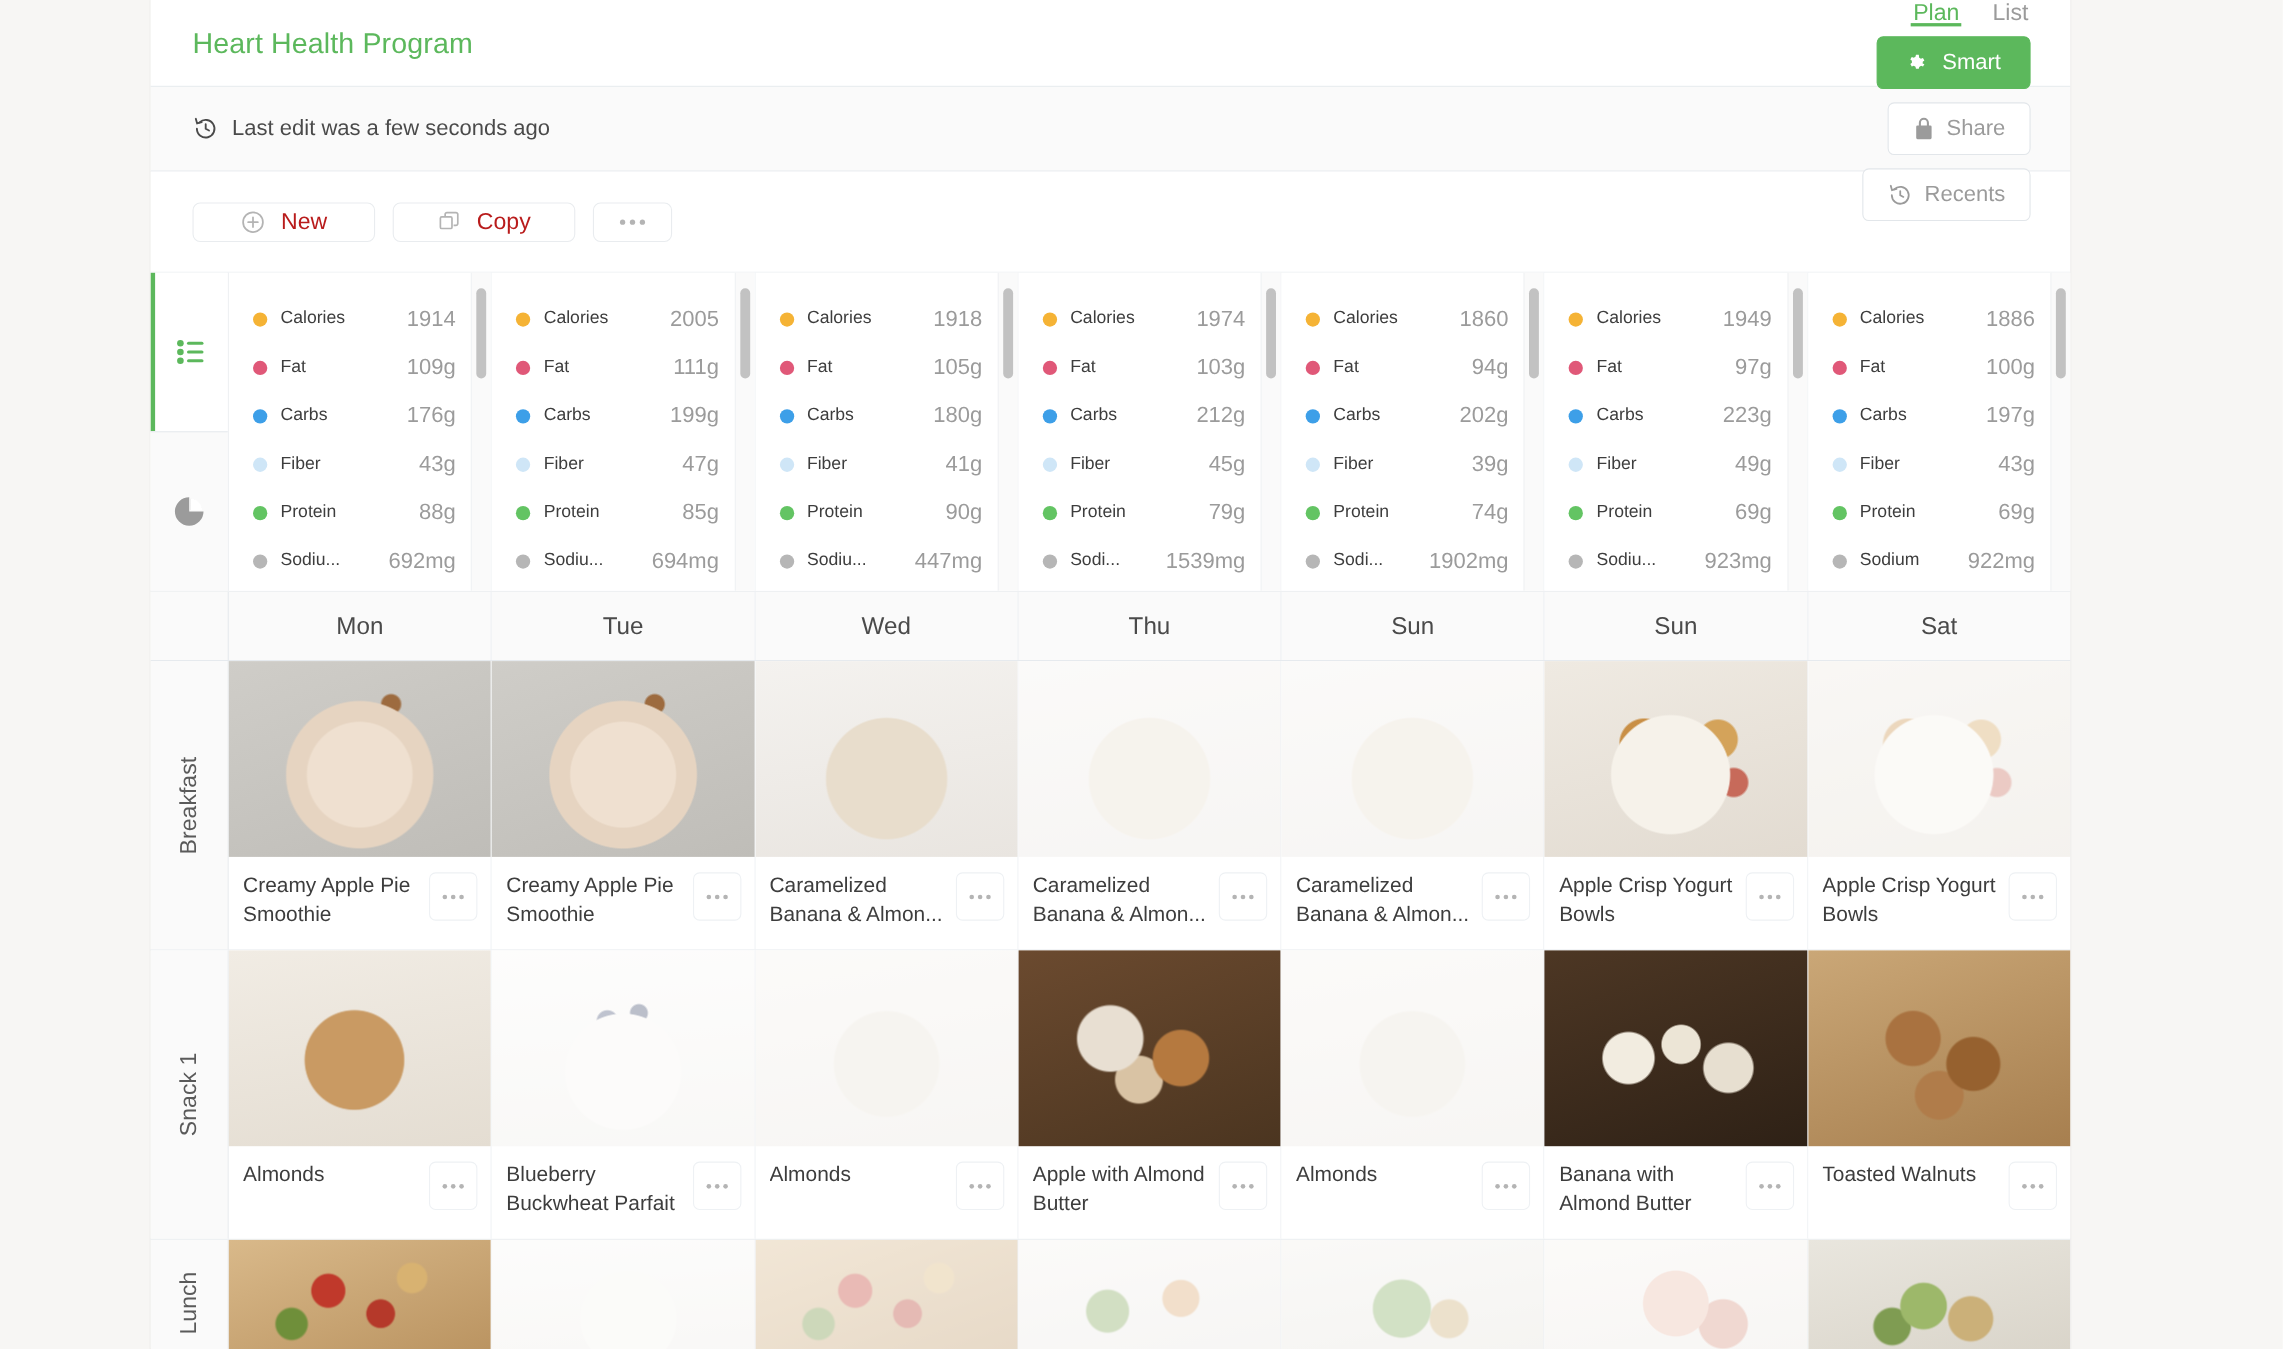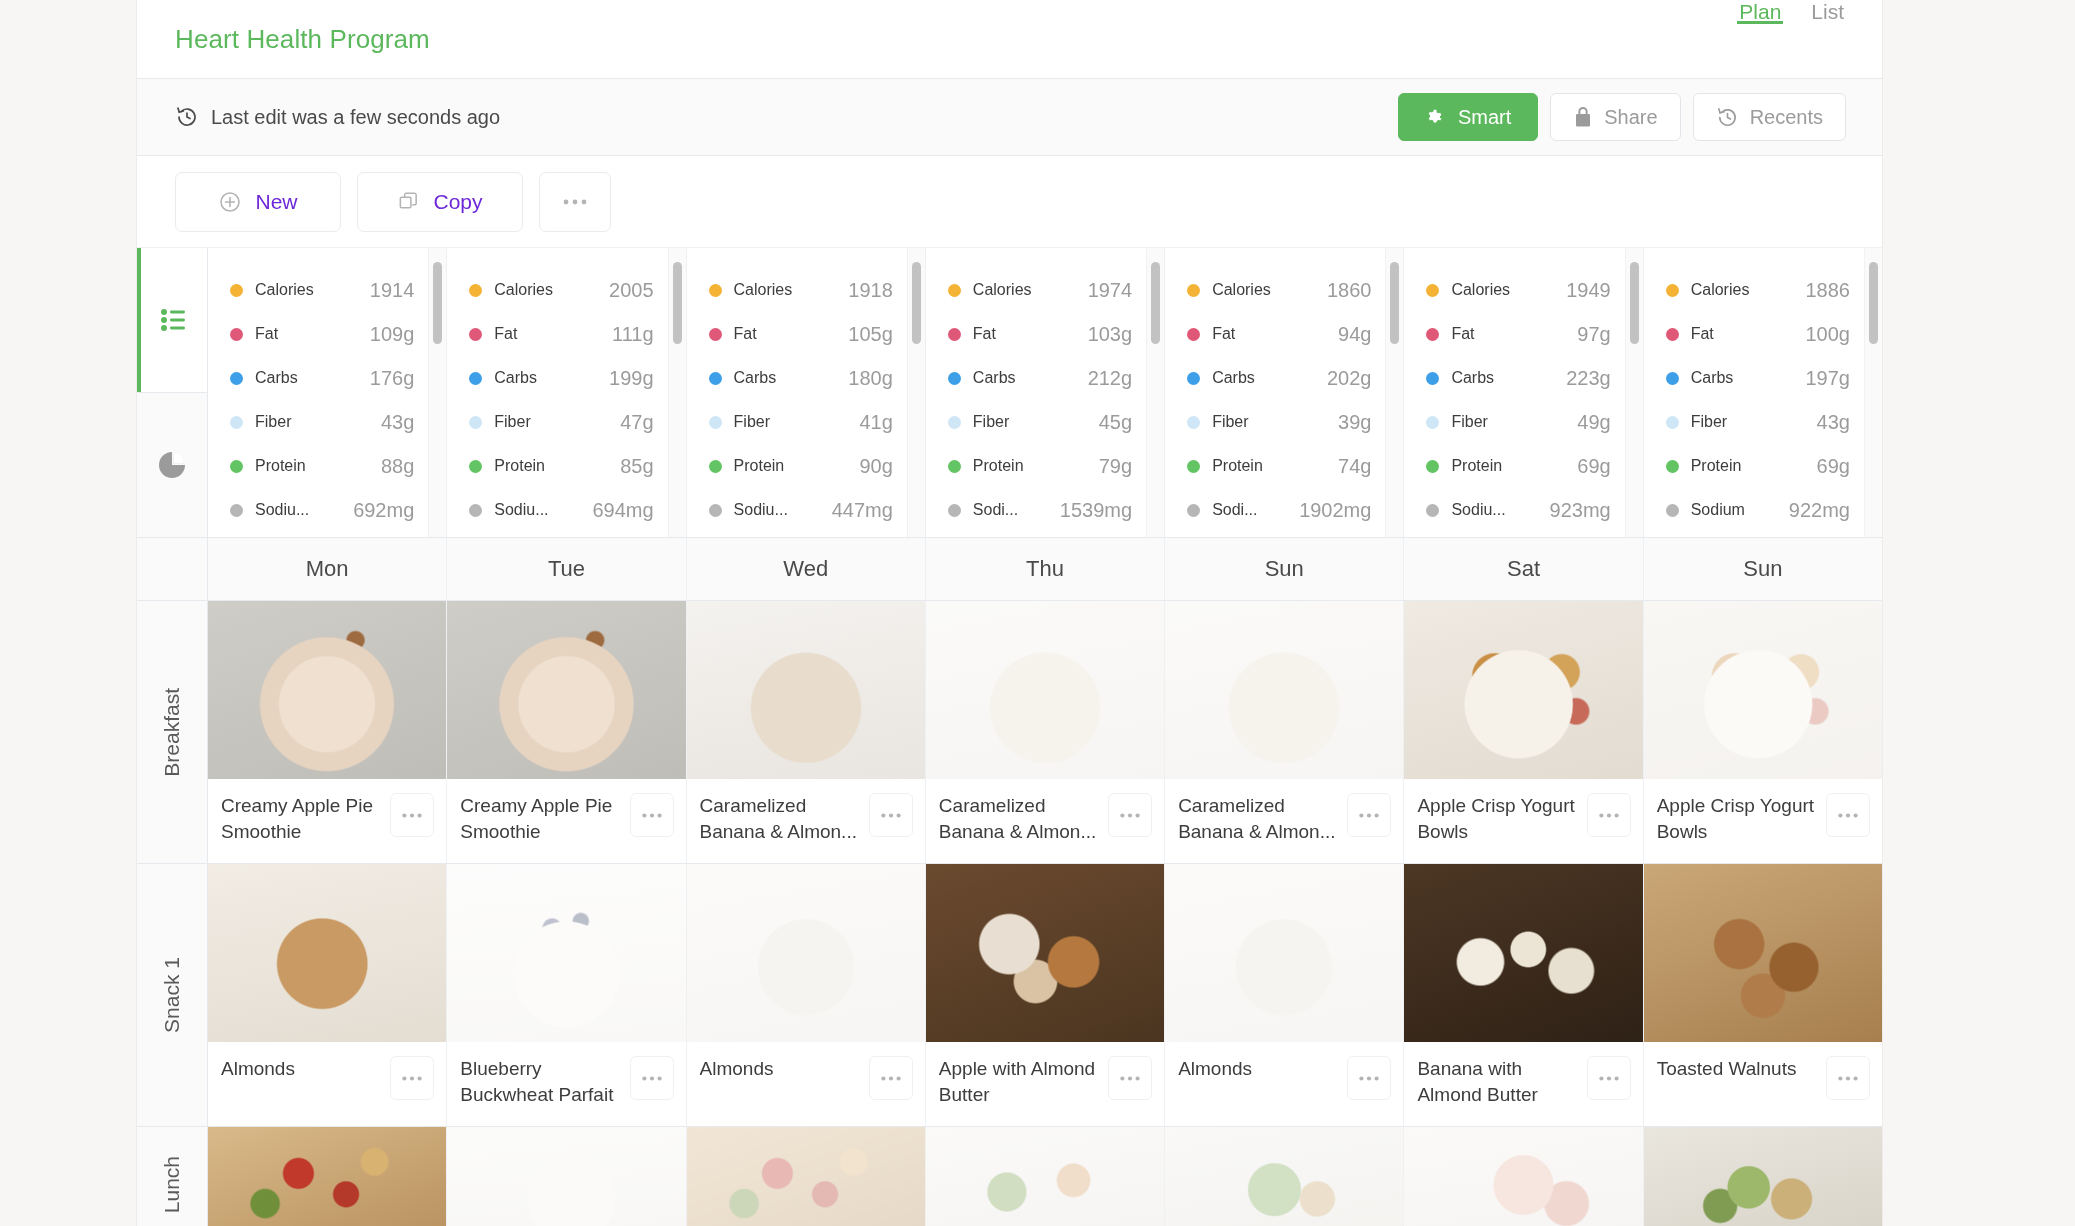--- a/index.html
+++ b/index.html
@@ -46,43 +46,43 @@
   
   .subheader {
     height: 77px;
     background: #fafafa;
     border-bottom: 1px solid #e6eaee;
     display: flex; align-items: center;
     padding: 0 36px 0 38px;
   }
   .lastedit { display: flex; align-items: center; gap: 12px; flex: 1; }
   .lastedit .txt { font-size: 20px; color: #4a4a4a; }
-  .btn-row { display: flex; align-items: flex-end; gap: 12px; }
+  .btn-row { display: flex; align-items: flex-end; gap: 12px; flex-direction: column; }
   .btn {
     height: 48px; display: inline-flex; align-items: center; gap: 11px;
     padding: 0 22px; border: 1px solid #e2e6ea; border-radius: 6px;
     background: #fff; font-size: 20px; color: #9b9b9b; white-space: nowrap;
   }
   .btn.primary {
     background: #5cb85c; border-color: #5cb85c; color: #fff;
     padding: 0 26px;
   }
 
   
   .toolbar {
     height: 92px; display: flex; align-items: center;
     padding: 0 38px; gap: 16px;
     border-bottom: 1px solid #eef1f4;
     background: #fff;
   }
   .tbtn {
-    height: 60px; min-width: 166px;
+    height: 36px; min-width: 166px;
     display: inline-flex; align-items: center; justify-content: center; gap: 13px;
     border: 1px solid #e9ecef; border-radius: 7px; background: #fff;
-    font-size: 21px; color: #6d28d9;
+    font-size: 21px; color: #b91c1c;
   }
   .tbtn.icononly { min-width: 72px; }
 
   
   .gridwrap { position: relative; }
 
   .nutrition-row {
     display: flex; height: 290px;
     border-bottom: 1px solid #e6eaee;
     background: #fff;
@@ -570,22 +570,22 @@
     </div>
 
     <div class="days-row">
       <div class="days-rail"></div>
       <div style="flex:1;display:flex;min-width:0;">
           <div class="dayhead">Mon</div>
           <div class="dayhead">Tue</div>
           <div class="dayhead">Wed</div>
           <div class="dayhead">Thu</div>
           <div class="dayhead">Sun</div>
+          <div class="dayhead">Sun</div>
           <div class="dayhead">Sat</div>
-          <div class="dayhead">Sun</div>
         </div>
     </div>
 
     <div>
         <div class="meal-row row-breakfast">
           <div class="meal-rail">
             <span>Breakfast</span>
           </div>
           <div class="meal-cells">
             <div class="cell">

